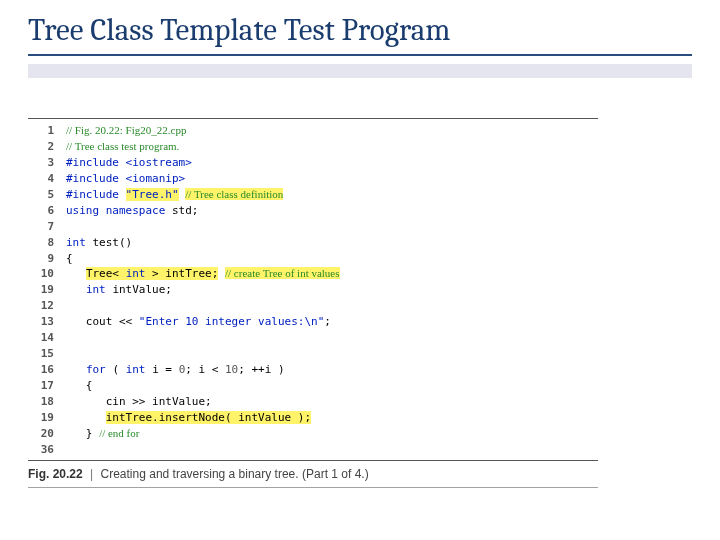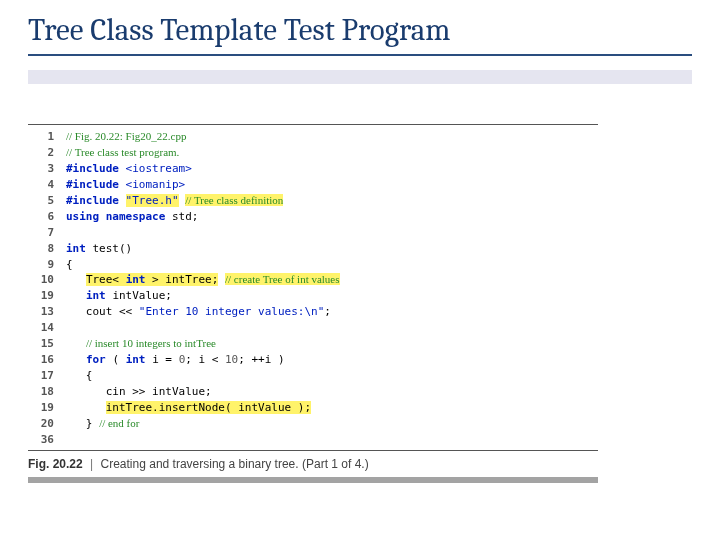--- a/index.html
+++ b/index.html
@@ -12,21 +12,21 @@
     overflow: hidden;
   }
   .slide {
     padding: 12px 28px 0 28px;
   }
   .title {
     font-size: 31px;
     color: #1a3c6e;
     border-bottom: 2px solid #2a4d7f;
     padding-bottom: 6px;
-    margin-bottom: 14px;
+    margin-bottom: 8px;
     font-weight: 400;
   }
   .subbar {
     height: 14px;
     background: #e5e5f0;
     margin-top: 2px;
   }
   .figwrap {
     margin-top: 40px;
   }
@@ -48,29 +48,29 @@
     text-align: right;
     color: #555;
     font-weight: bold;
     padding-right: 12px;
     flex-shrink: 0;
   }
   .code {
     flex: 1;
   }
   .cm { color: #2a8a2a; font-family: Liberation Serif, serif; } 
-  .kw { color: #0020c0; font-weight: bold; } 
+  .kw { color: #0020c0; font-weight: normal; } 
   .st { color: #0020c0; } 
   .num { color: #555; }
   .hl { background: #fff36a; }
   .caption {
     font-family: "Segoe UI", Arial, sans-serif;
     font-size: 12px;
     color: #444;
-    border-bottom: 6px solid #a3a3a3;
+    border-bottom: 1px solid #a3a3a3;
     padding: 6px 0 6px 0;
     width: 570px;
   }
   .figlabel { font-weight: bold; color: #333; }
   .sep { color: #777; padding: 0 4px; }
 </style>
 </head>
 <body>
 
 <div class="slide">
@@ -83,23 +83,24 @@
         <div class="line"><span class="ln">2</span><span class="code"><span class="cm">// Tree class test program.</span></span></div>
         <div class="line"><span class="ln">3</span><span class="code"><span class="kw">#include </span><span class="st">&lt;iostream&gt;</span></span></div>
         <div class="line"><span class="ln">4</span><span class="code"><span class="kw">#include </span><span class="st">&lt;iomanip&gt;</span></span></div>
         <div class="line"><span class="ln">5</span><span class="code"><span class="kw">#include </span><span class="st hl">"Tree.h"</span><span> </span><span class="cm hl">// Tree class definition</span></span></div>
         <div class="line"><span class="ln">6</span><span class="code"><span class="kw">using namespace </span><span>std;</span></span></div>
         <div class="line"><span class="ln">7</span><span class="code"><span></span></span></div>
         <div class="line"><span class="ln">8</span><span class="code"><span class="kw">int </span><span>test()</span></span></div>
         <div class="line"><span class="ln">9</span><span class="code"><span>{</span></span></div>
         <div class="line"><span class="ln">10</span><span class="code"><span>   </span><span class="hl">Tree&lt; </span><span class="kw hl">int</span><span class="hl"> &gt; intTree;</span><span> </span><span class="cm hl">// create Tree of int values</span></span></div>
         <div class="line"><span class="ln">19</span><span class="code"><span>   </span><span class="kw">int </span><span>intValue;</span></span></div>
+        <div class="line"><span class="ln">12</span><span class="code"><span></span></span></div>
         <div class="line"><span class="ln">13</span><span class="code"><span>   cout &lt;&lt; </span><span class="st">"Enter 10 integer values:\n"</span><span>;</span></span></div>
         <div class="line"><span class="ln">14</span><span class="code"><span></span></span></div>
-        <div class="line"><span class="ln">15</span><span class="code"><span>   </span><span class="cm">// insert 10 integers to intTree</span></span></div>
+        <div class="line"><span class="ln">15</span><span class="code"><span>   </span></span></div>
         <div class="line"><span class="ln">16</span><span class="code"><span>   </span><span class="kw">for </span><span>( </span><span class="kw">int </span><span>i = </span><span class="num">0</span><span>; i &lt; </span><span class="num">10</span><span>; ++i )</span></span></div>
         <div class="line"><span class="ln">17</span><span class="code"><span>   {</span></span></div>
         <div class="line"><span class="ln">18</span><span class="code"><span>      cin &gt;&gt; intValue;</span></span></div>
         <div class="line"><span class="ln">19</span><span class="code"><span>      </span><span class="hl">intTree.insertNode( intValue );</span></span></div>
         <div class="line"><span class="ln">20</span><span class="code"><span>   } </span><span class="cm">// end for</span></span></div>
         <div class="line"><span class="ln">36</span><span class="code"><span></span></span></div>
       </div>
     <div class="caption">
       <span class="figlabel">Fig. 20.22</span>
       <span class="sep">|</span>

